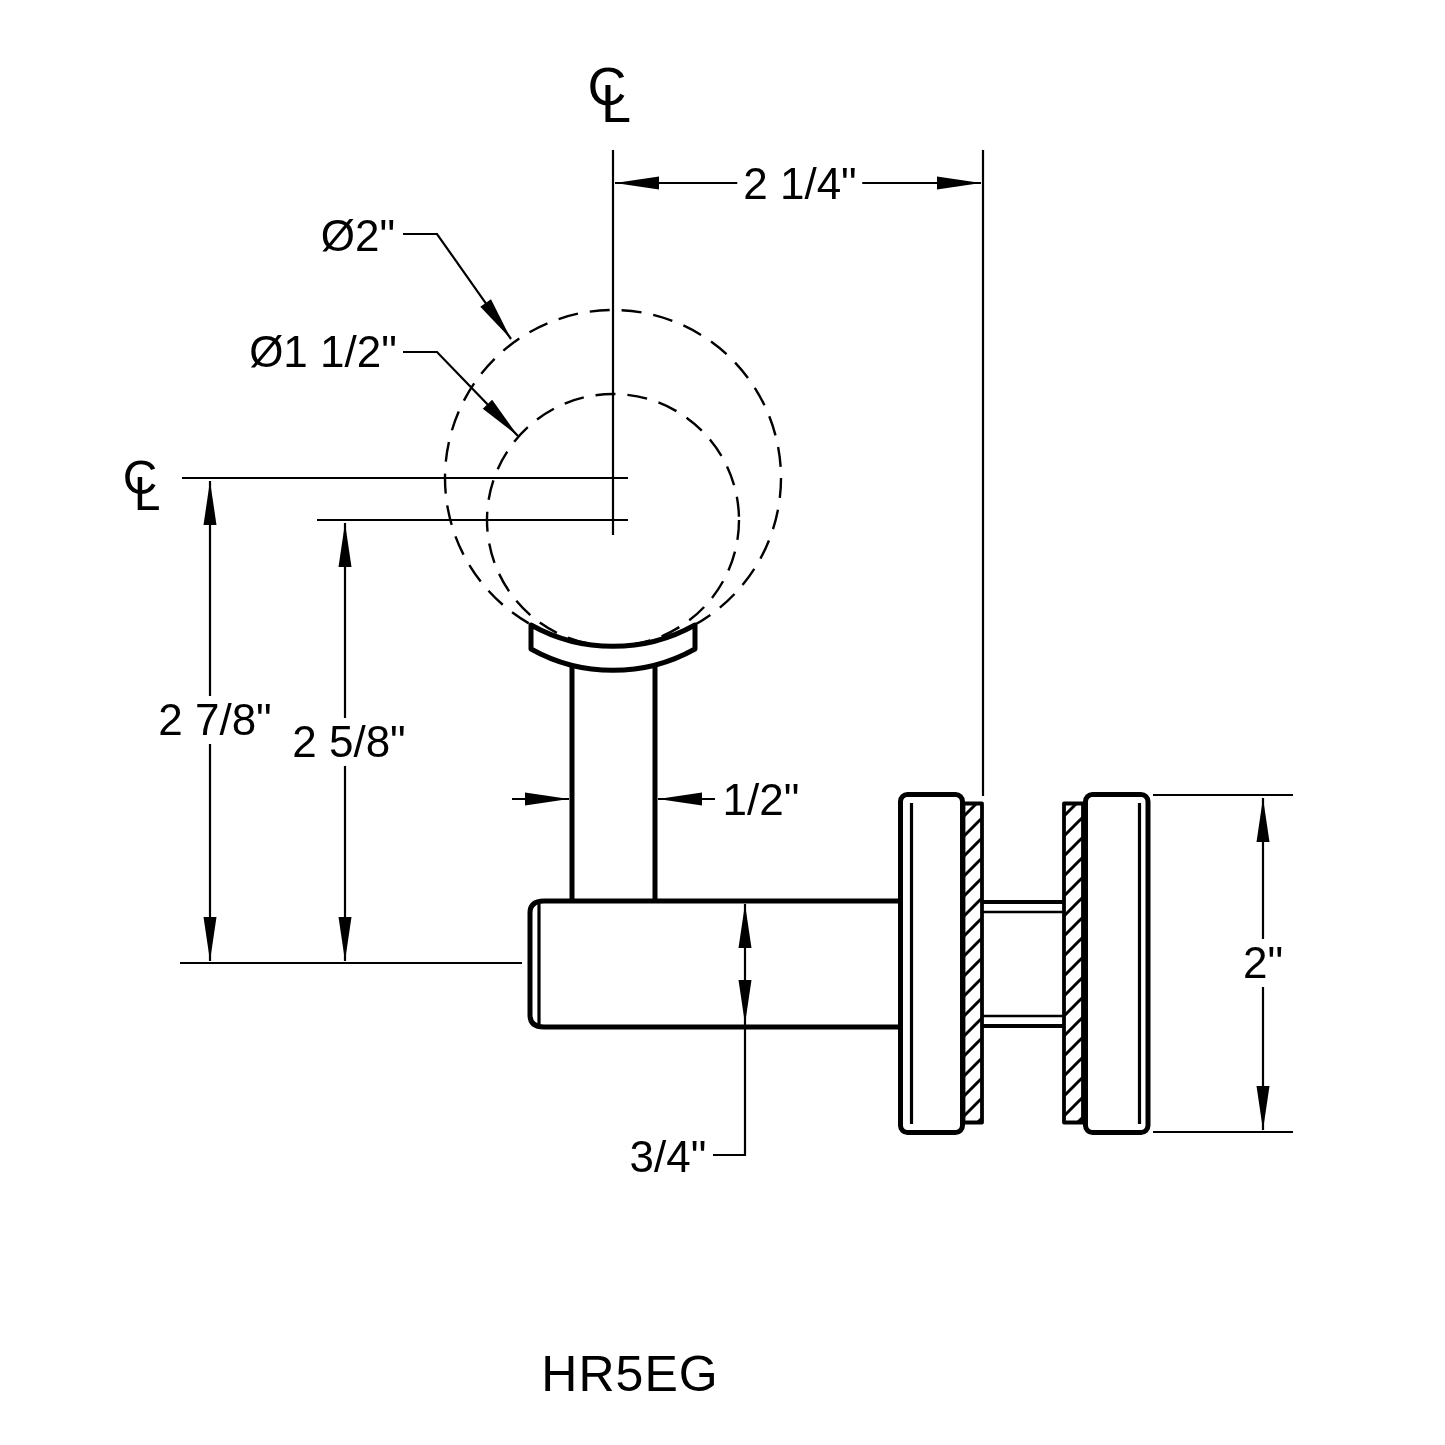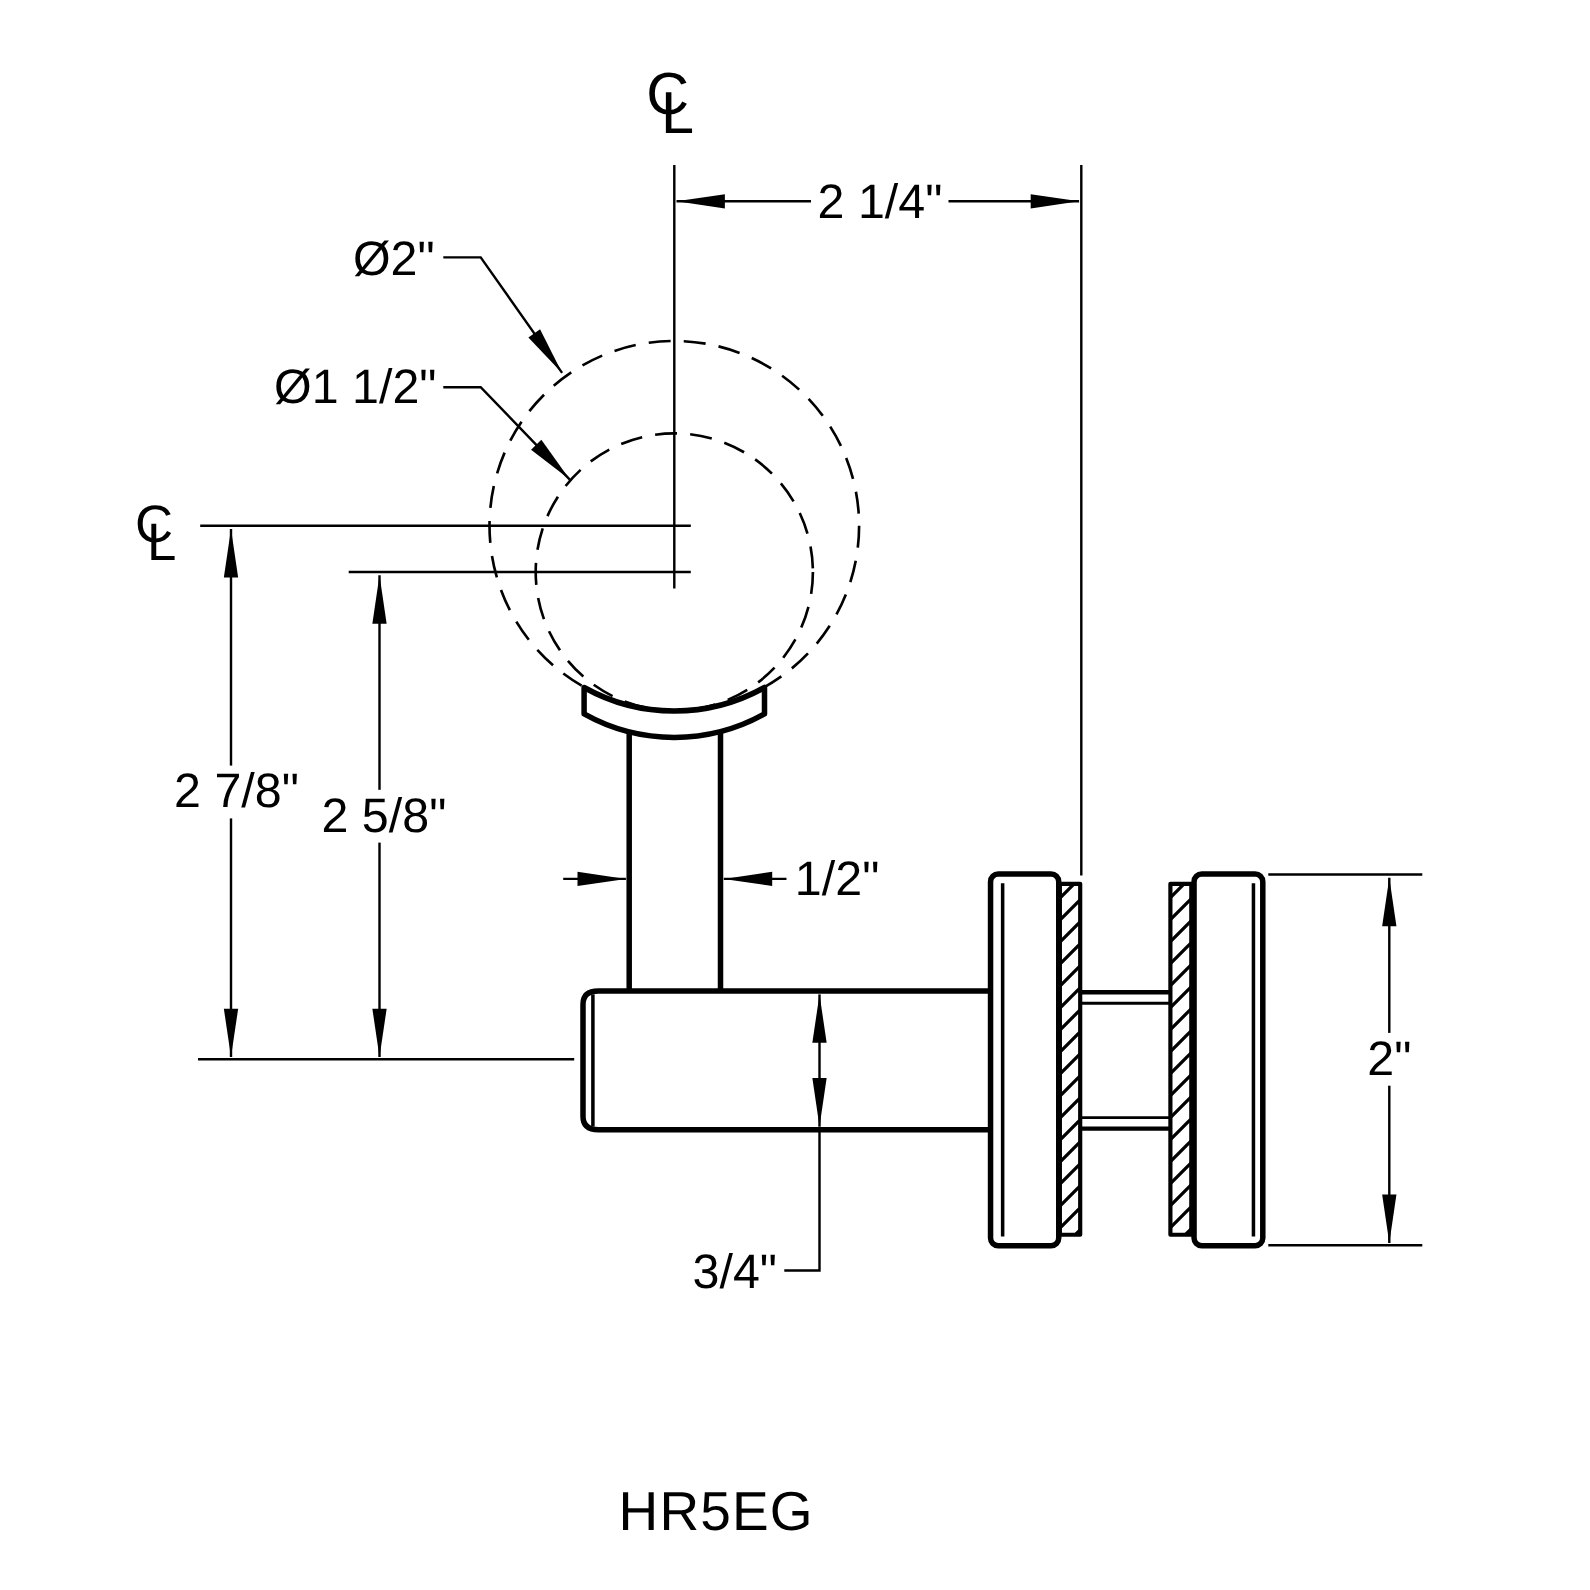--- a/index.html
+++ b/index.html
@@ -141,15 +141,15 @@
   <div class="dim-label" style="left:215px; top:720px;">2 7/8"</div>
 
   <div class="dim-label" style="left:349px; top:742px;">2 5/8"</div>
 
   <div class="dim-label plain" style="left:761px; top:800px;">1/2"</div>
 
   <div class="dim-label plain" style="left:668px; top:1157px;">3/4"</div>
 
   <div class="dim-label" style="left:1263px; top:963px;">2"</div>
 
-  <div class="part-label" style="left:651px; top:1374px;">HR5EG</div>
+  <div class="part-label" style="left:630px; top:1374px;">HR5EG</div>
 
 </div>
 
 </body></html>

